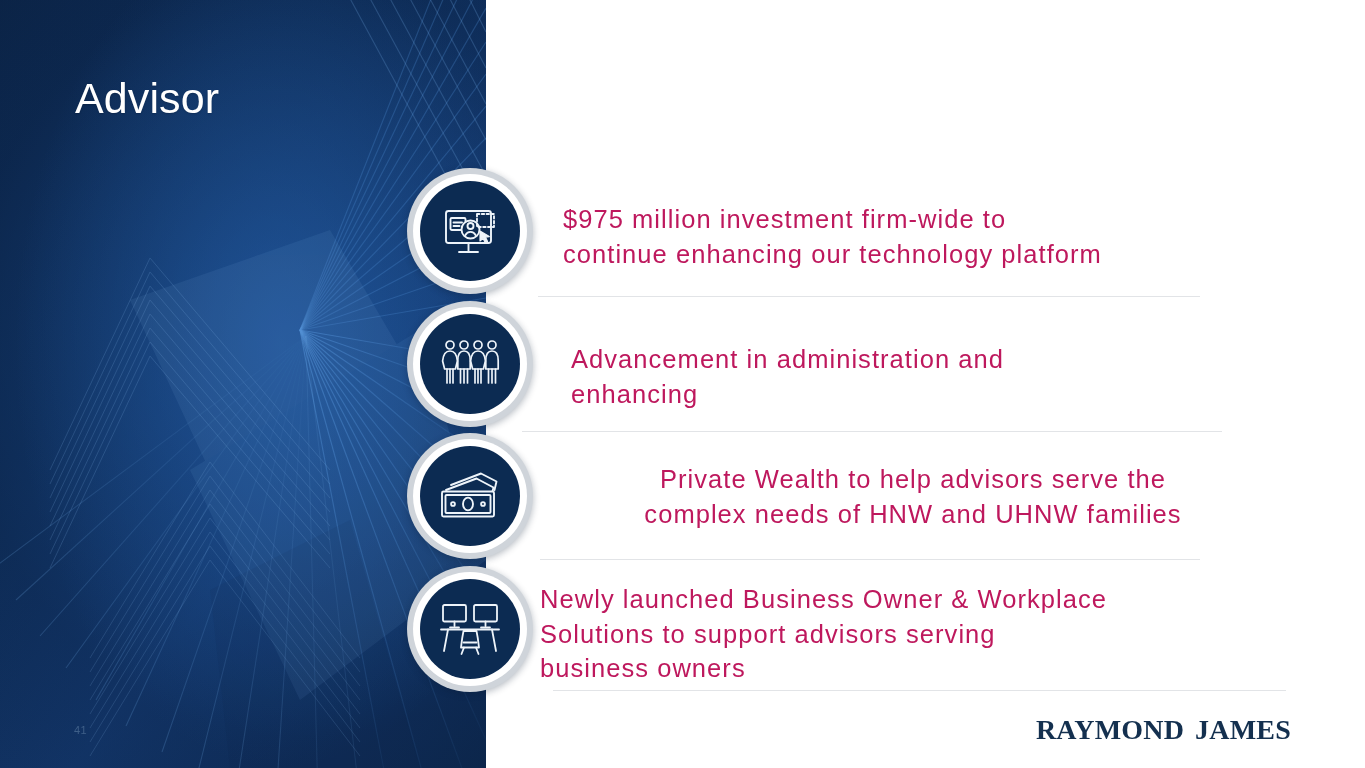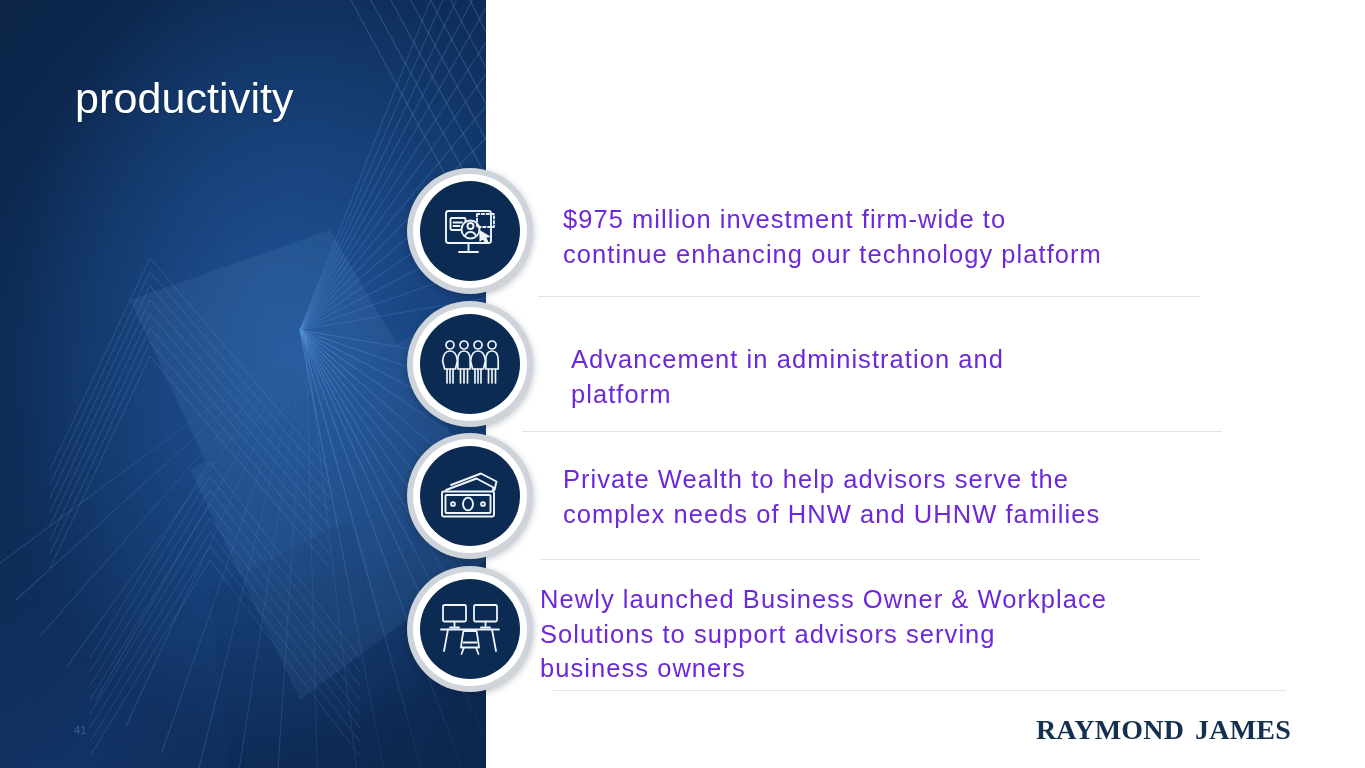--- a/index.html
+++ b/index.html
@@ -73,21 +73,21 @@
   .icon-badge .disc {
     width:100px; height:100px;
     border-radius:50%;
     background:#0c2b52;
     display:flex; align-items:center; justify-content:center;
   }
   .icon-badge svg { display:block; }
 
   .bullet-text {
     position:absolute;
-    color:#6d28d9;
+    color:#be185d;
     font-size:25.5px;
     line-height:1.36;
     letter-spacing:1.05px;
     font-weight:400;
     white-space:pre-line;
   }
 
   .divider {
     position:absolute;
     height:1px;
@@ -219,21 +219,21 @@
             <line x1="400" y1="-20" x2="486" y2="140"></line>
             <line x1="420" y1="-20" x2="486" y2="104"></line>
             <line x1="440" y1="-20" x2="486" y2="68"></line>
             <line x1="460" y1="-20" x2="486" y2="32"></line>
           </g>
         </g>
       </svg>
     </div>
 
     <div class="title">
-      <span class="ln">productivity</span>
+      <span class="ln">Advisor</span>
     </div>
 
     <div class="page-number">41</div>
   </div>
 
   <div class="rows">
 
     <div class="row" style="top:0;">
       <div class="icon-badge" style="left:407px; top:168px;">
         <div class="ring-white">
@@ -292,21 +292,21 @@
                 <path d="M53 16 C48.6 16 46.8 19.4 46.8 25.5 L46.8 34 L59.2 34 L59.2 25.5 C59.2 19.4 57.4 16 53 16 Z"></path>
                 <path d="M49.5 34 L49.5 48"></path>
                 <path d="M56.5 34 L56.5 48"></path>
                 <path d="M53 34 L53 48"></path>
               </svg>
             </span>
           </div>
         </div>
       </div>
       <div class="bullet-text" style="left:571px; top:342px; width:700px;">Advancement in administration and
-platform</div>
+enhancing</div>
       <div class="divider" style="left:522px; top:431px; width:700px;"></div>
     </div>
 
     <div class="row" style="top:0;">
       <div class="icon-badge" style="left:407px; top:433px;">
         <div class="ring-white">
           <div class="disc">
             <span>
               <svg width="64" height="50" viewBox="0 0 64 50" fill="none" stroke="#eef4fa" stroke-width="1.9" stroke-linecap="round" stroke-linejoin="round">
                 <path d="M13 14 L43 2.5 L58.5 10.5 L56.5 19" fill="#0c2b52"></path>
@@ -314,21 +314,21 @@
                 <rect x="4" y="20.5" width="52" height="25" rx="1.5" fill="#0c2b52"></rect>
                 <rect x="7.5" y="24" width="45" height="18" rx="1"></rect>
                 <ellipse cx="30" cy="33" rx="5" ry="6.4"></ellipse>
                 <circle cx="15" cy="33" r="1.9"></circle>
                 <circle cx="45" cy="33" r="1.9"></circle>
               </svg>
             </span>
           </div>
         </div>
       </div>
-      <div class="bullet-text" style="left:563px; top:462px; width:700px;">Private Wealth to help advisors serve the
+      <div class="bullet-text" style="left:563px; top:462px; width:700px;text-align:center;">Private Wealth to help advisors serve the
 complex needs of HNW and UHNW families</div>
       <div class="divider" style="left:540px; top:559px; width:660px;"></div>
     </div>
 
     <div class="row" style="top:0;">
       <div class="icon-badge" style="left:407px; top:566px;">
         <div class="ring-white">
           <div class="disc">
             <span>
               <svg width="62" height="56" viewBox="0 0 62 56" fill="none" stroke="#eef4fa" stroke-width="1.8" stroke-linecap="round" stroke-linejoin="round">

